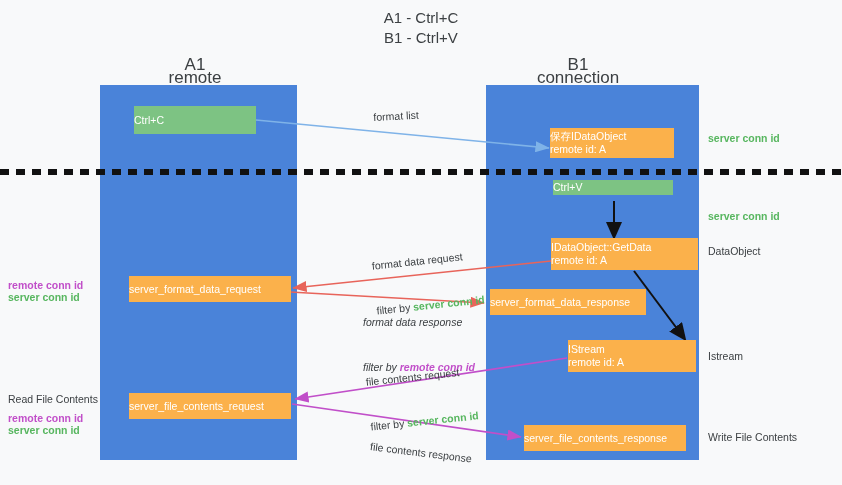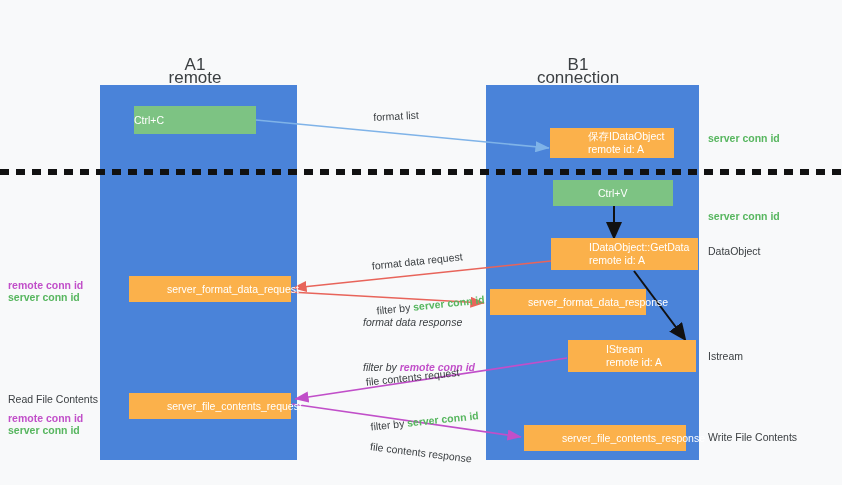--- a/index.html
+++ b/index.html
@@ -56,21 +56,21 @@
     flex-direction: column;
     align-items: flex-start;
     justify-content: center;
     color: #ffffff;
     font-size: 10.5px;
     line-height: 13px;
     text-align: center;
     white-space: pre;
   }
   .box.green { background: #7dc383; }
-  .box.orange { background: #fbb14b; padding-left: 38px; }
+  .box.orange { background: #fbb14b; }
   .box .l2 { font-size: 10.5px; }
 
   
   #divider {
     position: absolute;
     left: 0;
     width: 842px;
     height: 6px;
     top: 169px;
     background-image: repeating-linear-gradient(
@@ -106,20 +106,22 @@
     left: 0; top: 0;
     width: 842px; height: 485px;
     pointer-events: none;
   }
 </style>
 </head>
 <body>
 
 <div id="canvas">
 
+  <div id="title">A1 - Ctrl+C
+B1 - Ctrl+V</div>
 
   <div class="col-header" style="left:130px; top:58px; width:130px;">A1
 remote</div>
   <div class="col-header" style="left:513px; top:58px; width:130px;">B1
 connection</div>
 
   <div class="panel" style="left:100px; top:85px; width:197px; height:375px;"></div>
   <div class="panel" style="left:486px; top:85px; width:213px; height:375px;"></div>
 
   <svg id="wires" viewBox="0 0 842 485" xmlns="http://www.w3.org/2000/svg">
@@ -157,21 +159,21 @@
 
   <div class="box green" style="left:134px; top:106px; width:122px; height:28px;">
     <span>Ctrl+C</span>
   </div>
 
   <div class="box orange" style="left:550px; top:128px; width:124px; height:30px;">
     <span>保存IDataObject</span>
     <span class="l2">remote id: A</span>
   </div>
 
-  <div class="box green" style="left:553px; top:180px; width:120px; height:26px;padding-left:45px;">
+  <div class="box green" style="left:553px; top:180px; width:120px; height:15px;">
     <span>Ctrl+V</span>
   </div>
 
   <div class="box orange" style="left:551px; top:238px; width:147px; height:32px;">
     <span>IDataObject::GetData</span>
     <span class="l2">remote id: A</span>
   </div>
 
   <div class="box orange" style="left:129px; top:276px; width:162px; height:26px;">
     <span>server_format_data_request</span>

